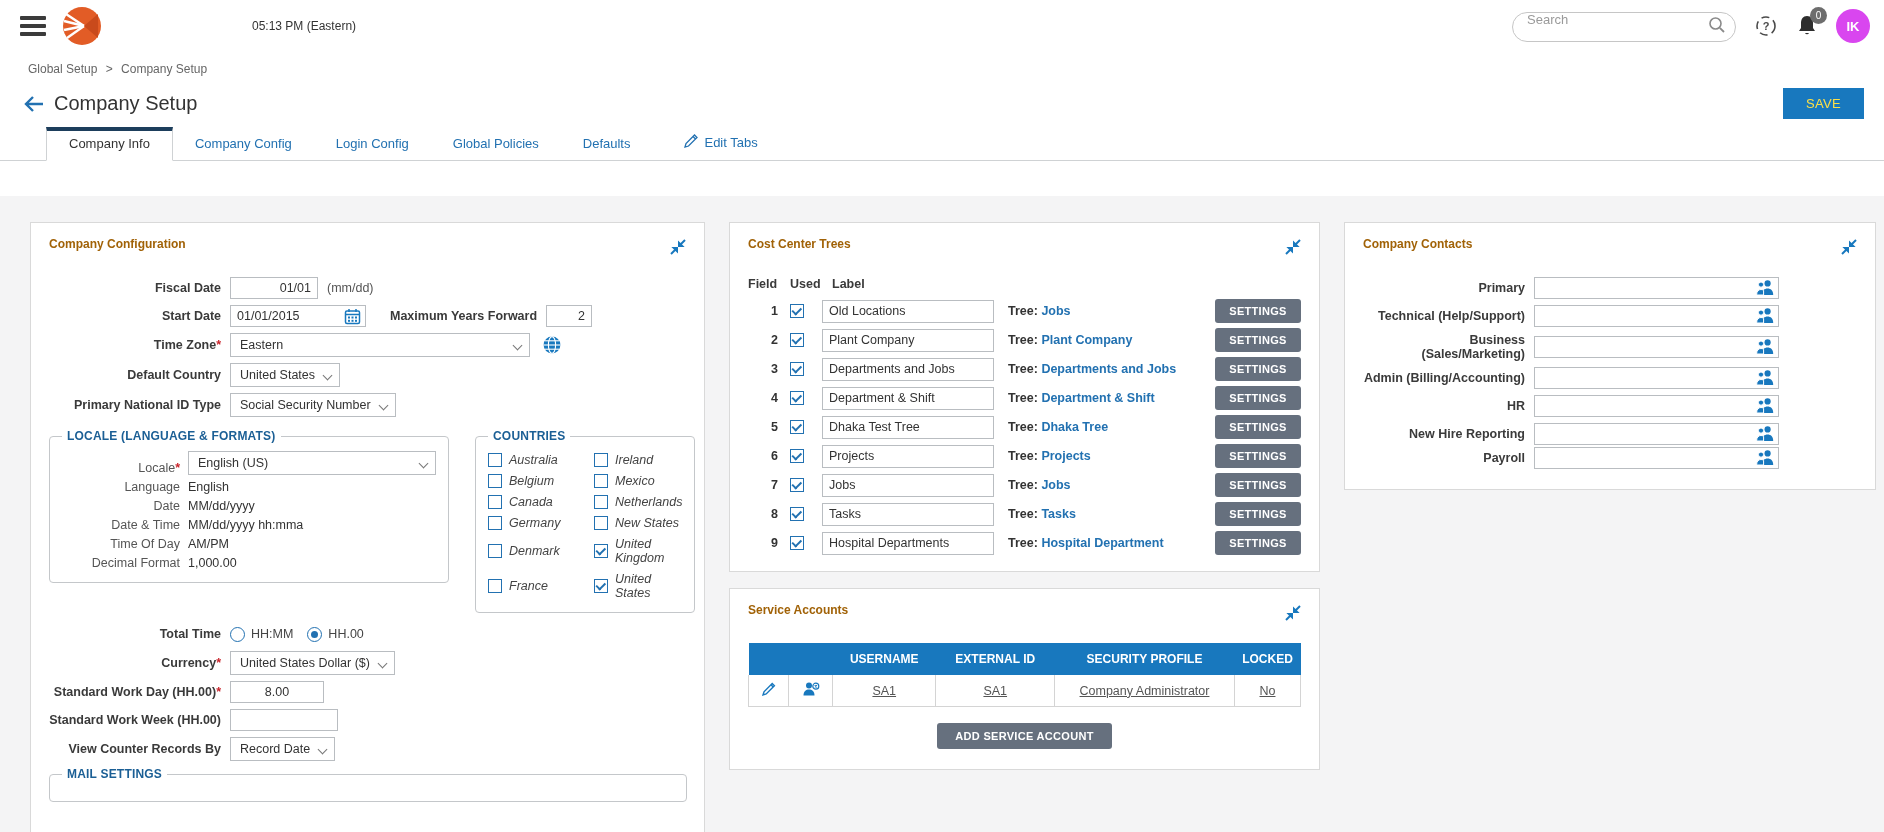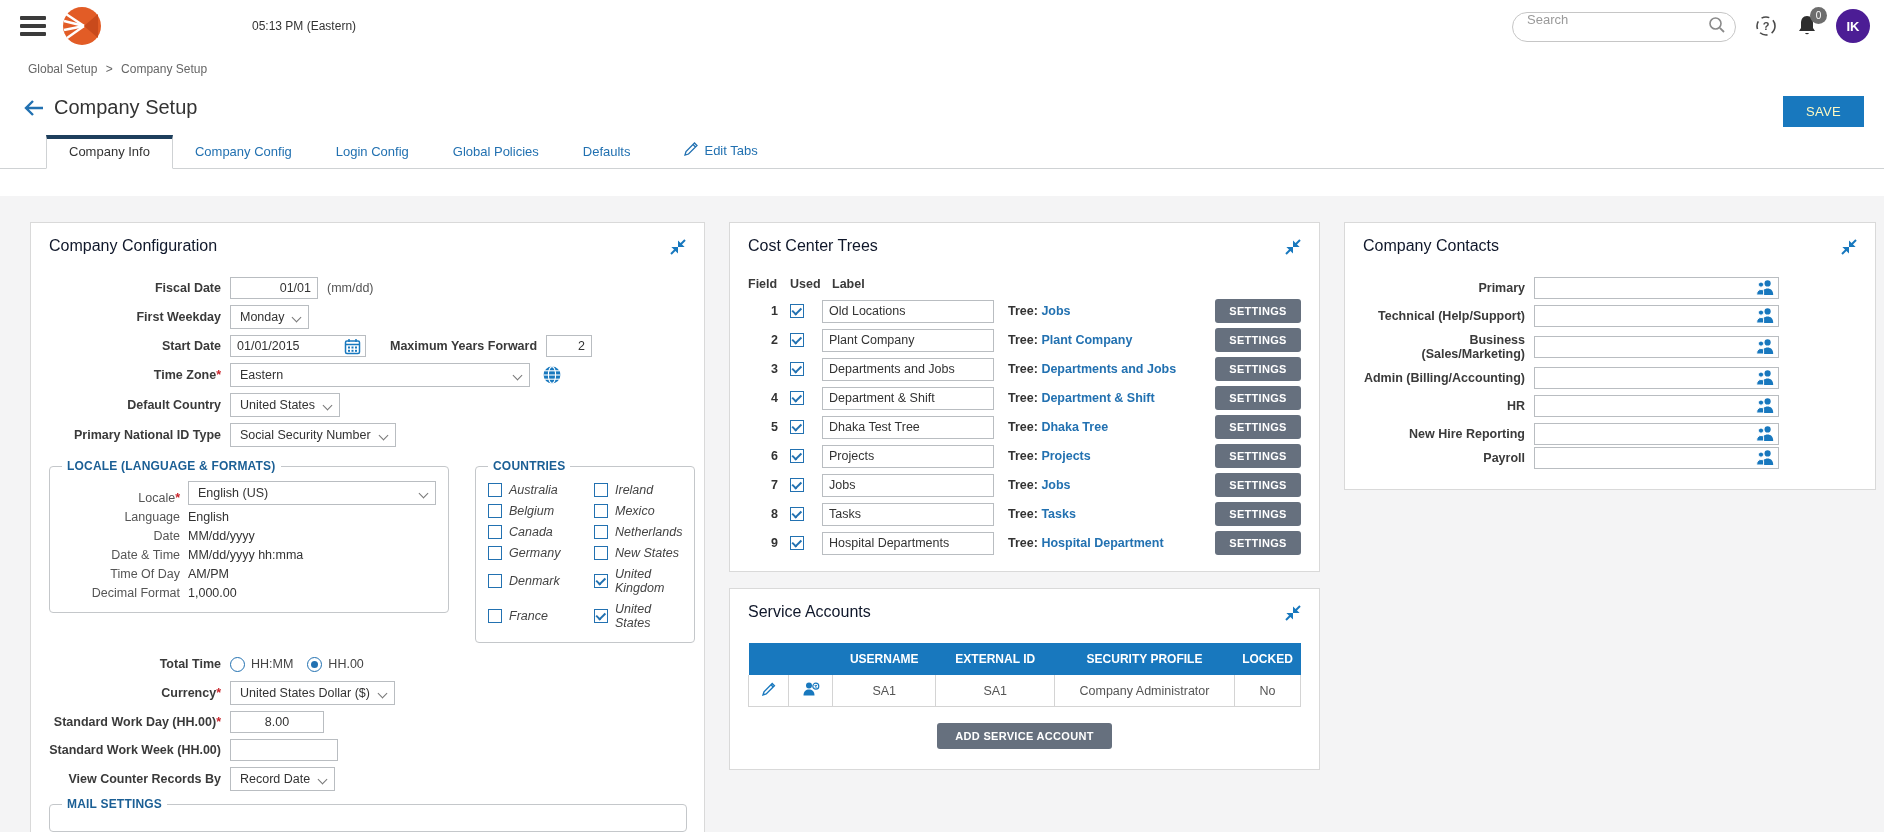--- a/index.html
+++ b/index.html
@@ -18,44 +18,44 @@
   .tb-time{margin-left:150px;font-size:12px;color:#333;}
   .tb-right{margin-left:auto;display:flex;align-items:center;gap:18px;}
   .searchwrap{position:relative;width:224px;}
   .searchwrap input{width:100%;height:30px;border:1px solid #c6c6c6;border-radius:16px;
      padding:0 34px 16px 14px;font-size:13px;color:#ef4444;outline:none;font-family:inherit;}
   .searchwrap input::placeholder{color:#9a9a9a;}
   .search-ic{position:absolute;right:10px;top:6px;}
   .icbtn{position:relative;cursor:pointer;display:flex;align-items:center;}
   .badge{position:absolute;top:-7px;right:-9px;background:#6d6d6d;color:#fff;font-size:10px;
      width:17px;height:17px;border-radius:50%;display:flex;align-items:center;justify-content:center;}
-  .avatar{width:34px;height:34px;border-radius:50%;background:#4c1d95;color:#fff;font-size:13px;
+  .avatar{width:34px;height:34px;border-radius:50%;background:#d946ef;color:#fff;font-size:13px;
      font-weight:bold;display:flex;align-items:center;justify-content:center;cursor:pointer;}
   
   .breadcrumb{padding:10px 0 0 28px;font-size:12px;color:#666;}
   .breadcrumb .crumb{cursor:pointer;}
   .breadcrumb .sep{margin:0 5px;}
   .titlerow{display:flex;align-items:center;padding:12px 20px 8px 24px;}
   .backbtn{cursor:pointer;margin-right:10px;display:flex;align-items:center;}
   .pagetitle{font-size:20px;color:#333;}
-  .savebtn{margin-left:auto;background:var(--blue);color:#fef9c3;border:none;font-size:13px;
-     padding:8px 23px;cursor:pointer;font-family:inherit;letter-spacing:.3px;margin-top:8px;}
+  .savebtn{margin-left:auto;background:var(--blue);color:#fde047;border:none;font-size:13px;
+     padding:8px 23px;cursor:pointer;font-family:inherit;letter-spacing:.3px;}
   
   .tabbar{display:flex;align-items:flex-end;padding-left:46px;border-bottom:1px solid #cfd2d4;background:#fff;}
   .tab{font-size:13px;color:var(--link);padding:8px 22px 9px;cursor:pointer;margin-bottom:0;}
   .tab.active{background:#fff;color:#333;border:1px solid #cfd2d4;border-bottom:1px solid #fff;
      border-top:4px solid var(--navy);margin-bottom:-1px;padding-top:5px;}
   .edittabs{display:flex;align-items:center;gap:6px;color:var(--link);font-size:13px;
      margin-left:32px;padding-bottom:9px;cursor:pointer;}
   
   .content{position:absolute;top:196px;left:0;right:0;bottom:0;background:var(--bg);
      overflow:hidden;padding:26px 0 0 30px;display:flex;gap:24px;align-items:flex-start;}
   .panel{background:#fff;border:1px solid var(--panel-border);padding:14px 18px;}
   .panel-head{display:flex;align-items:flex-start;justify-content:space-between;margin-bottom:18px;}
-  .panel-title{font-size:16px;color:#0f172a;}
+  .panel-title{font-size:12px;color:#a16207;font-weight:bold;}
   .collapse{cursor:pointer;margin-top:2px;}
   .col1{width:675px;flex:none;min-height:640px;}
   .col2w{width:591px;flex:none;display:flex;flex-direction:column;gap:16px;}
   .col3w{width:532px;flex:none;}
   
   .frow{display:flex;align-items:center;margin-bottom:6px;min-height:22px;}
   .flabel{width:172px;flex:none;text-align:right;font-weight:bold;font-size:12.5px;color:var(--label);margin-right:9px;}
   .req{color:var(--red);font-weight:bold;}
   .tinput{height:22px;border:1px solid var(--border);font-size:12.5px;color:#333;padding:0 6px;
      font-family:inherit;outline:none;background:#fff;}
@@ -95,21 +95,21 @@
   .cct-cbx{width:32px;display:flex;}
   .cct-input{width:172px;height:23px;margin-right:14px;}
   .cct-tree{flex:1;font-size:12.5px;font-weight:bold;color:#333;white-space:nowrap;overflow:hidden;}
   .cct-tree .tname{color:var(--link);cursor:pointer;}
   .btn-slate{background:var(--slate);color:#fff;border:none;font-size:11px;font-weight:bold;
      padding:6px 10px;border-radius:3px;cursor:pointer;font-family:inherit;letter-spacing:.3px;}
   .cct-row .btn-slate{width:86px;flex:none;}
   
   .sa-table{width:100%;border-collapse:collapse;font-size:12.5px;}
   .sa-table th{background:var(--blue);color:#fff;font-size:12px;padding:9px 4px;text-align:center;font-weight:bold;}
-  .sa-table td{border:1px solid #d4d4d4;border-top:none;padding:6px 4px;text-align:center;color:#555;}
+  .sa-table td{border:1px solid #d4d4d4;border-top:none;padding:6px 4px;text-align:center;color:#555;text-decoration:underline;}
   .sa-table td.ic{width:40px;cursor:pointer;}
   .sa-add{text-align:center;margin:16px 0 6px;}
   .sa-add .btn-slate{padding:7px 18px;}
   
   .ct-row{display:flex;align-items:center;margin-bottom:6px;}
   .ct-label{width:162px;flex:none;text-align:right;font-weight:bold;font-size:12.5px;color:var(--label);margin-right:9px;}
   .ct-inputwrap{position:relative;width:245px;}
   .ct-inputwrap .tinput{width:100%;padding-right:28px;}
   .people-ic{position:absolute;right:4px;top:2px;cursor:pointer;}
 </style>
@@ -210,26 +210,20 @@
           </svg>
       </span>
     </div>
 
     <div class="frow">
       <span class="flabel">Fiscal Date</span>
       <input class="tinput num" style="width: 88px;" value="01/01">
       <span class="hint">(mm/dd)</span>
     </div>
 
-    <div class="frow">
-      <span class="flabel">First Weekday</span>
-      <span class="sel">
-          <span>Monday</span>
-        </span>
-    </div>
 
     <div class="frow">
       <span class="flabel">Start Date</span>
       <span class="datewrap">
         <input class="tinput" style="width: 136px;" value="01/01/2015">
         <span class="cal-ic">
           <svg width="17" height="17" viewBox="0 0 17 17">
               <rect x="1.5" y="3" width="14" height="12.5" rx="1.5" fill="none" stroke="#1878be" stroke-width="1.5"></rect>
               <line x1="1.5" y1="6.5" x2="15.5" y2="6.5" stroke="#1878be" stroke-width="1.5"></line>
               <line x1="5" y1="1" x2="5" y2="4" stroke="#1878be" stroke-width="1.5"></line>

